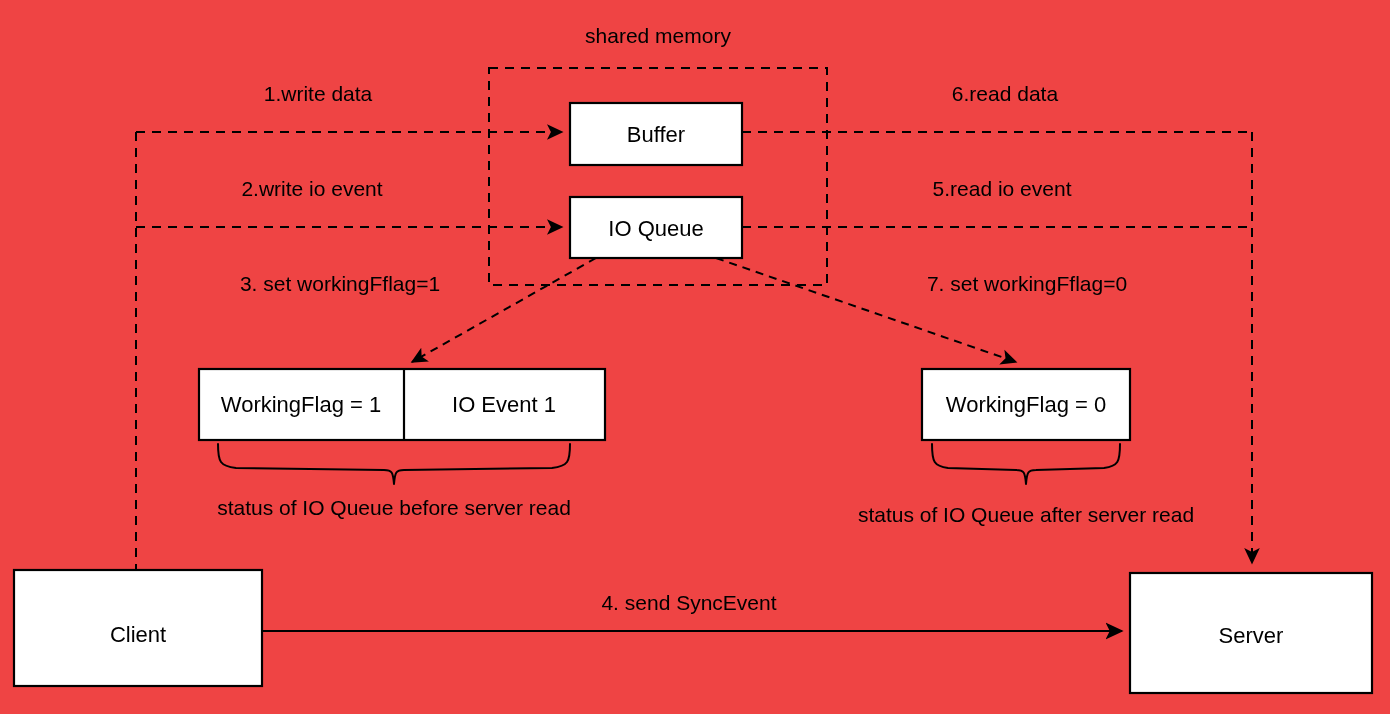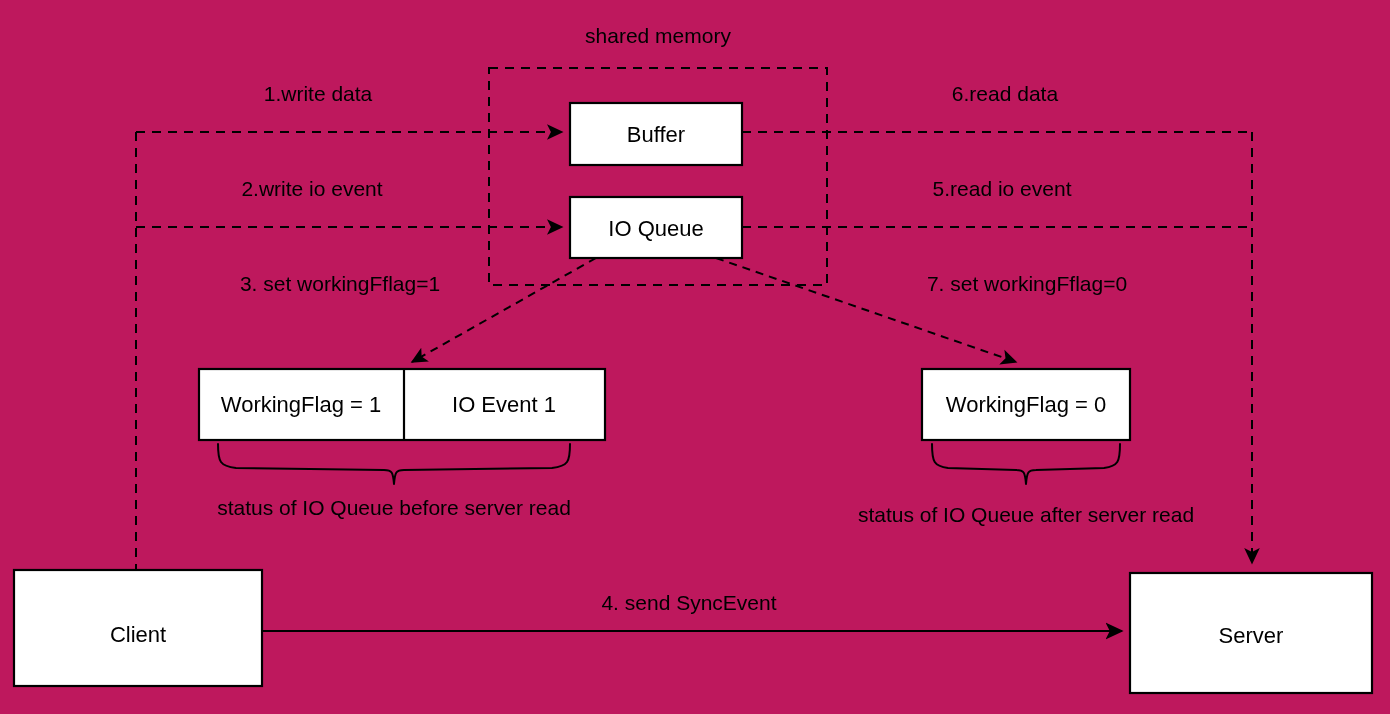--- a/index.html
+++ b/index.html
@@ -4,21 +4,21 @@
 <style>
   html, body {
     margin: 0;
     padding: 0;
     background: #ffffff;
   }
   #stage {
     position: relative;
     width: 1390px;
     height: 714px;
-    background: #be185d;
+    background: #ef4444;
     font-family: "Liberation Sans", sans-serif;
     overflow: hidden;
   }
   svg#diagram {
     position: absolute;
     left: 0;
     top: 0;
     width: 1390px;
     height: 714px;
   }

